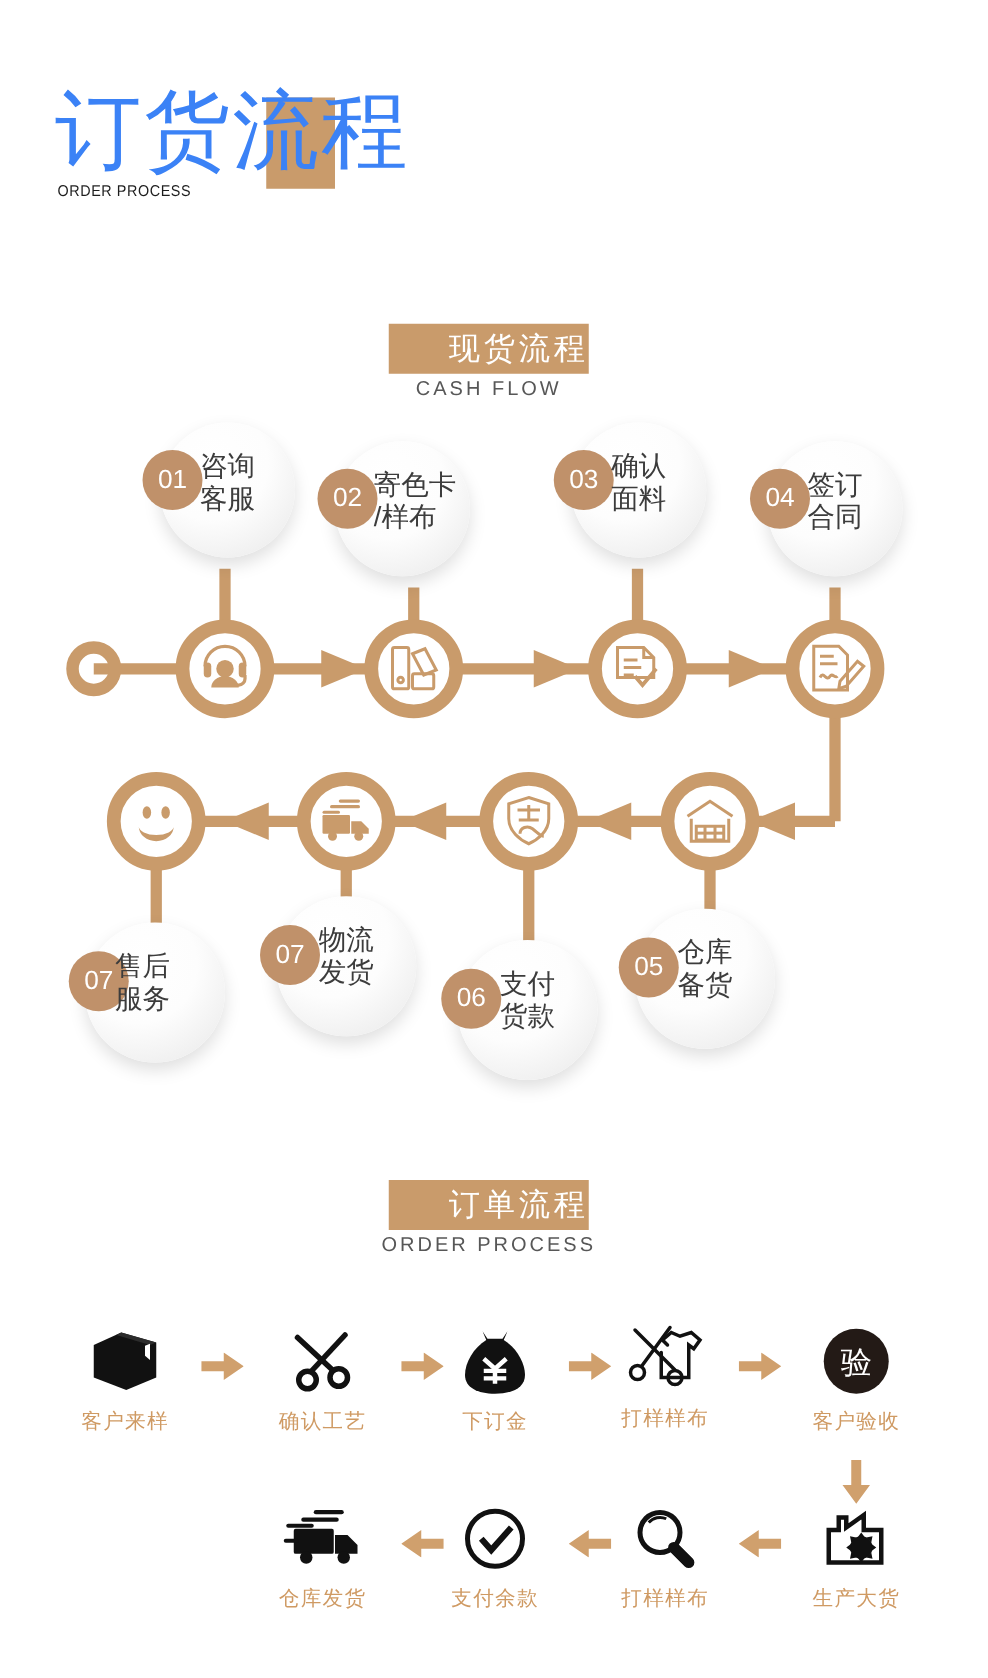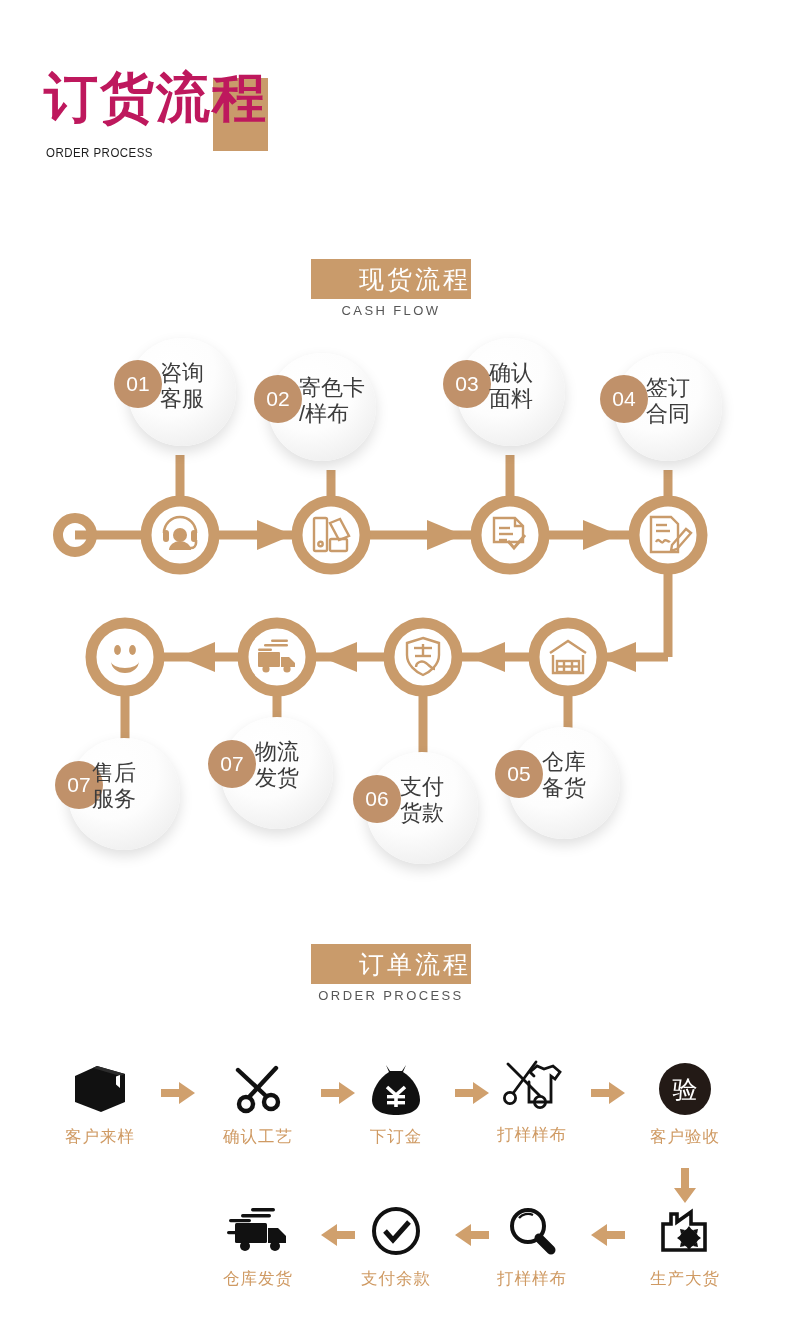--- a/index.html
+++ b/index.html
@@ -5,29 +5,29 @@
   html,body{margin:0;padding:0;background:#ffffff;}
   body{
     width:790px;height:1342px;position:relative;overflow:hidden;
     font-family:"Liberation Sans","DejaVu Sans",sans-serif;
     color:#3a3a3a;
   }
   .abs{position:absolute;}
 
   
   #header-block{left:213px;top:78px;width:55px;height:73px;background:#c99b6b;}
-  #header-title{left:44px;top:70px;font-size:54px;letter-spacing:2px;color:#be185d;
-    font-weight:700;line-height:1;white-space:nowrap;}
+  #header-title{left:44px;top:70px;font-size:69px;letter-spacing:2px;color:#3b82f6;
+    font-weight:400;line-height:1;white-space:nowrap;}
   #header-sub{left:46px;top:146px;font-size:12.5px;letter-spacing:.5px;color:#1d1d1d;
     white-space:nowrap;font-weight:400;transform:scaleX(.92);transform-origin:left center;}
 
   
   .banner-box{background:#c99b6b;color:#fff;font-size:25px;letter-spacing:3px;
     text-align:right;line-height:40px;height:40px;}
-  .banner-sub{text-align:center;font-size:13px;letter-spacing:2.4px;color:#575757;}
+  .banner-sub{text-align:center;font-size:16px;letter-spacing:2.4px;color:#575757;}
   #banner1{left:311px;top:259px;width:160px;}
   #banner1-sub{left:271px;top:303px;width:240px;}
   #banner2{left:311px;top:944px;width:160px;}
   #banner2-sub{left:271px;top:988px;width:240px;}
 
   
   #flow-svg{left:0;top:330px;width:790px;height:560px;}
 
   
   .bubble{

